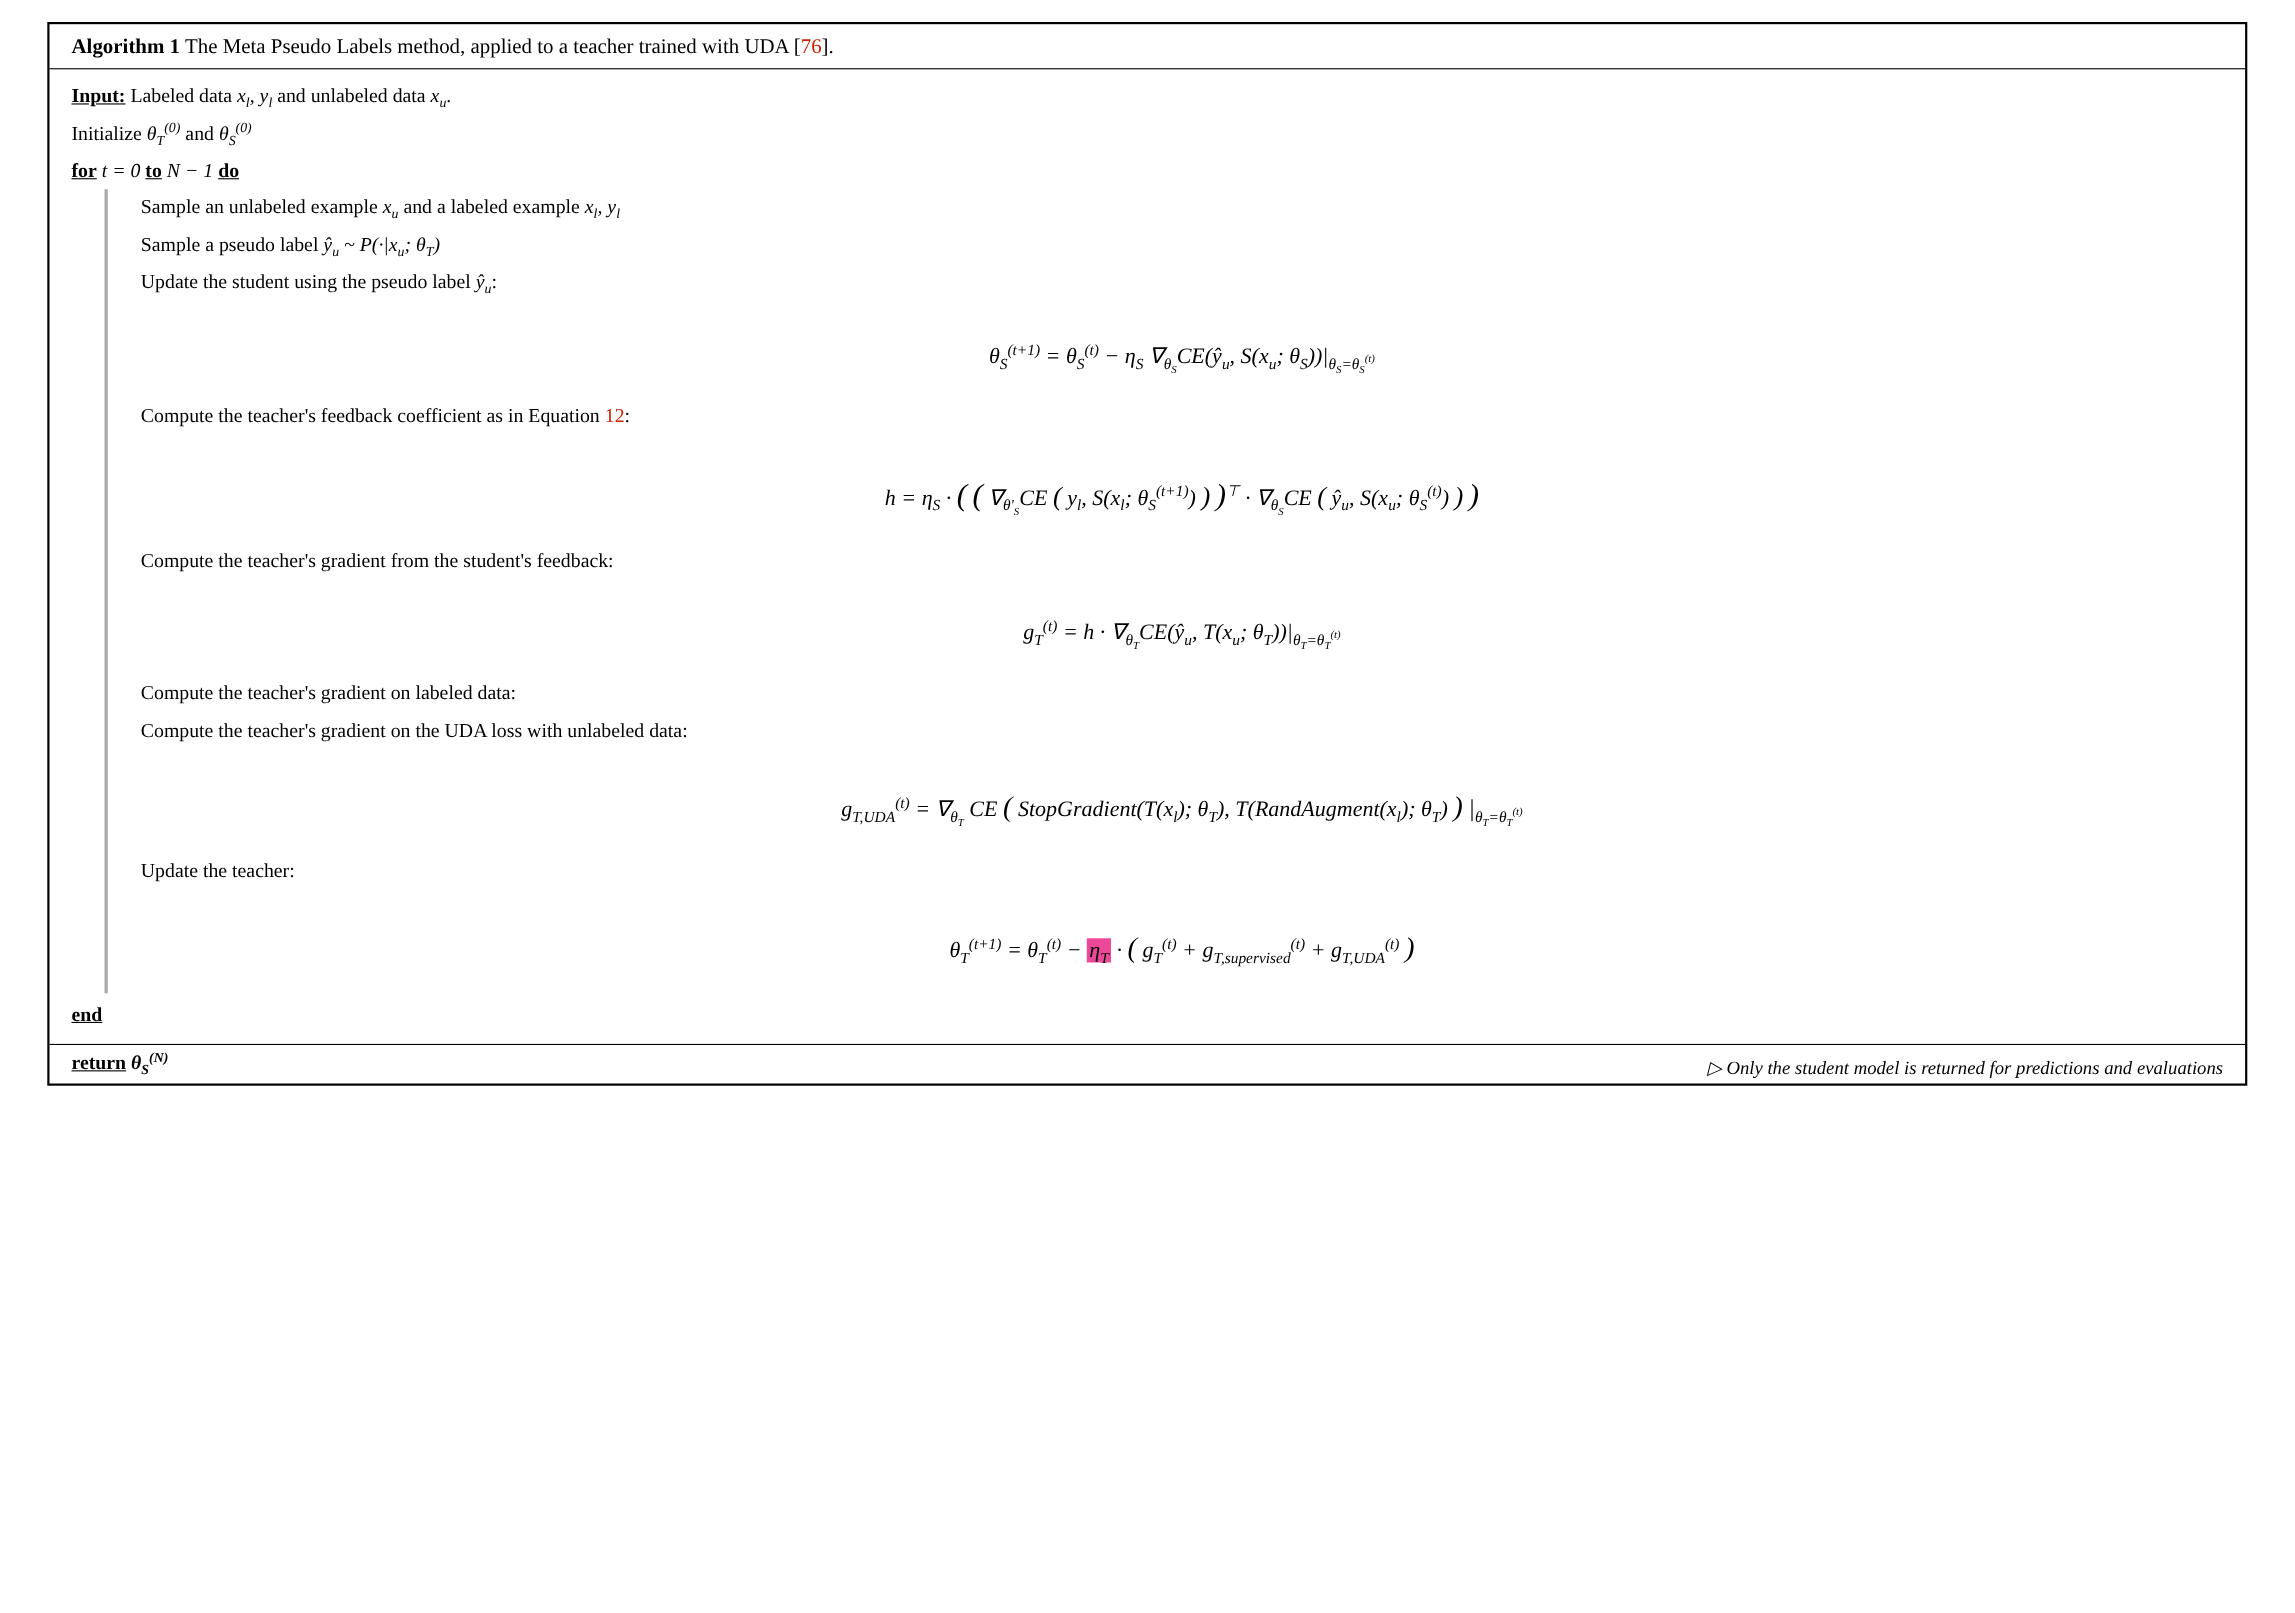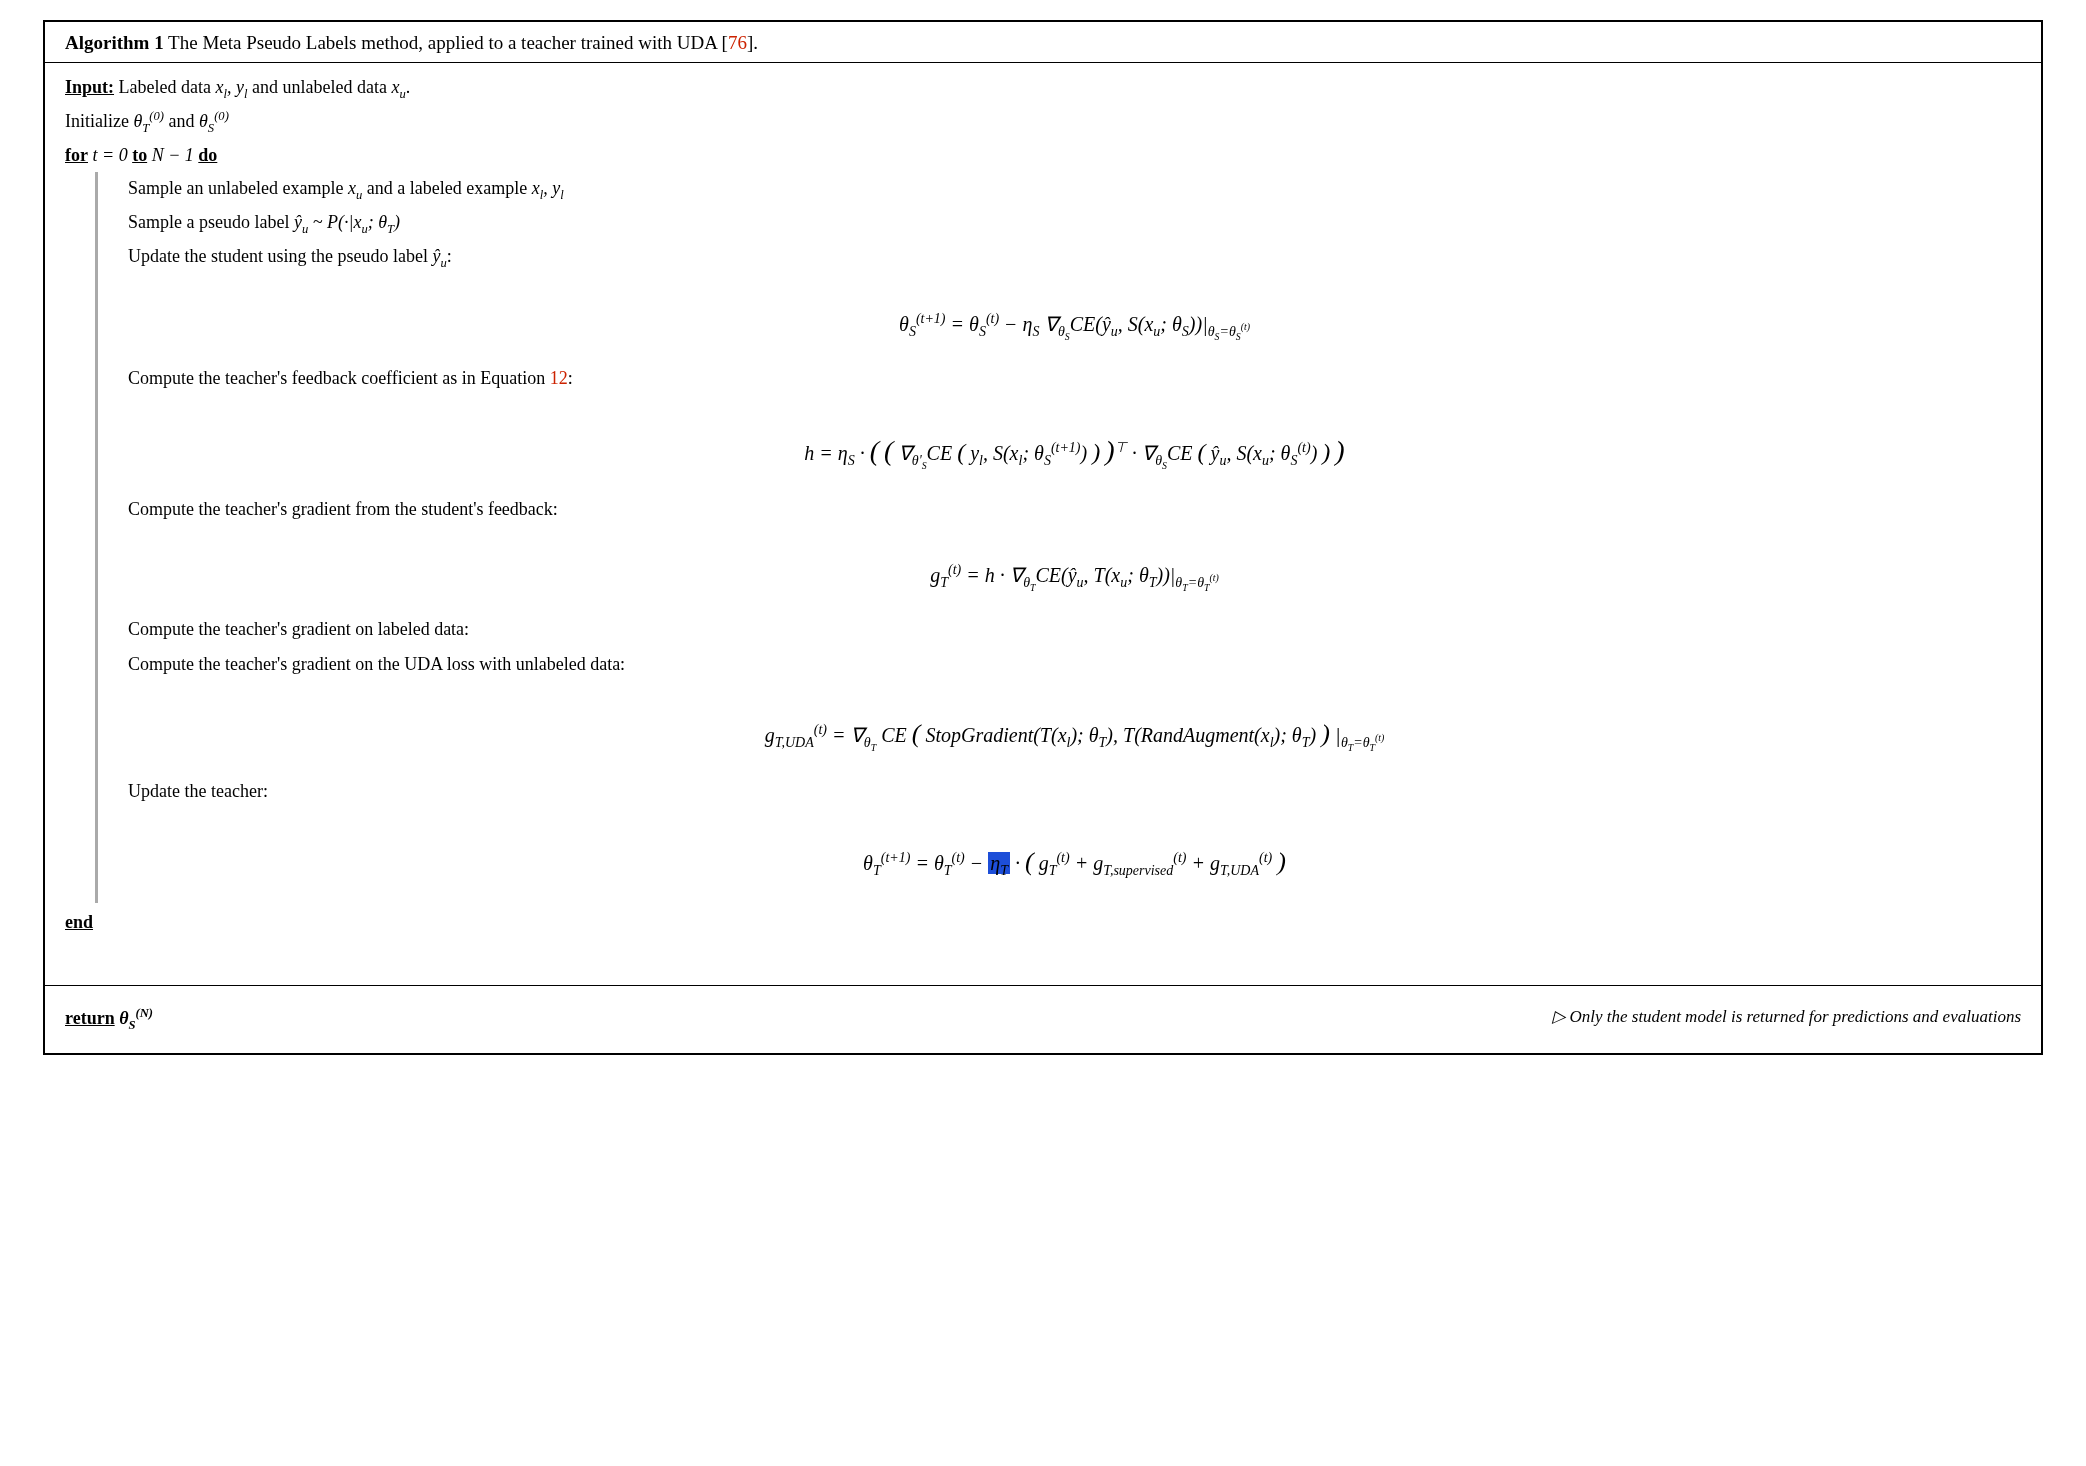--- a/index.html
+++ b/index.html
@@ -44,25 +44,24 @@
       margin: 32px 0 18px 0;
       font-size: 20px;
       line-height: 1.8;
     }
     .section-text {
       margin: 4px 0 0 0;
       line-height: 1.7;
     }
     .algo-footer {
       border-top: 1.5px solid #000;
-      padding: 20px 20px;
+      padding: 4px 20px;
       display: flex;
       justify-content: space-between;
-      align-items: flex-start;
-      margin-top: 36px;
+      align-items: flex-end;
     }
     .footer-return {
       font-weight: bold;
       font-size: 18px;
     }
     .footer-comment {
       font-style: italic;
       font-size: 17px;
       color: #000;
     }
@@ -178,21 +177,21 @@
             <span style="font-size:1.1em;">|</span><sub>θ<sub>T</sub>=θ<sub>T</sub><sup>(t)</sup></sub>
           </span>
         </div>
 
         <div class="algo-line section-text">
           Update the teacher:
         </div>
 
         <div class="math-block">
           <span class="math">
-            θ<sub>T</sub><sup>(t+1)</sup> = θ<sub>T</sub><sup>(t)</sup> − <span style="background-color:#1d4ed8;padding:0 2px;">η<sub>T</sub></span> ·
+            θ<sub>T</sub><sup>(t+1)</sup> = θ<sub>T</sub><sup>(t)</sup> − <span style="background-color:#ec4899;padding:0 2px;">η<sub>T</sub></span> ·
             <span style="font-size:1.3em;">(</span>
             g<sub>T</sub><sup>(t)</sup> + g<sub>T,supervised</sub><sup>(t)</sup> + g<sub>T,UDA</sub><sup>(t)</sup>
             <span style="font-size:1.3em;">)</span>
           </span>
         </div>
 
       </div>
     </div>
 
     <div class="algo-line" style="margin-top:4px;">

